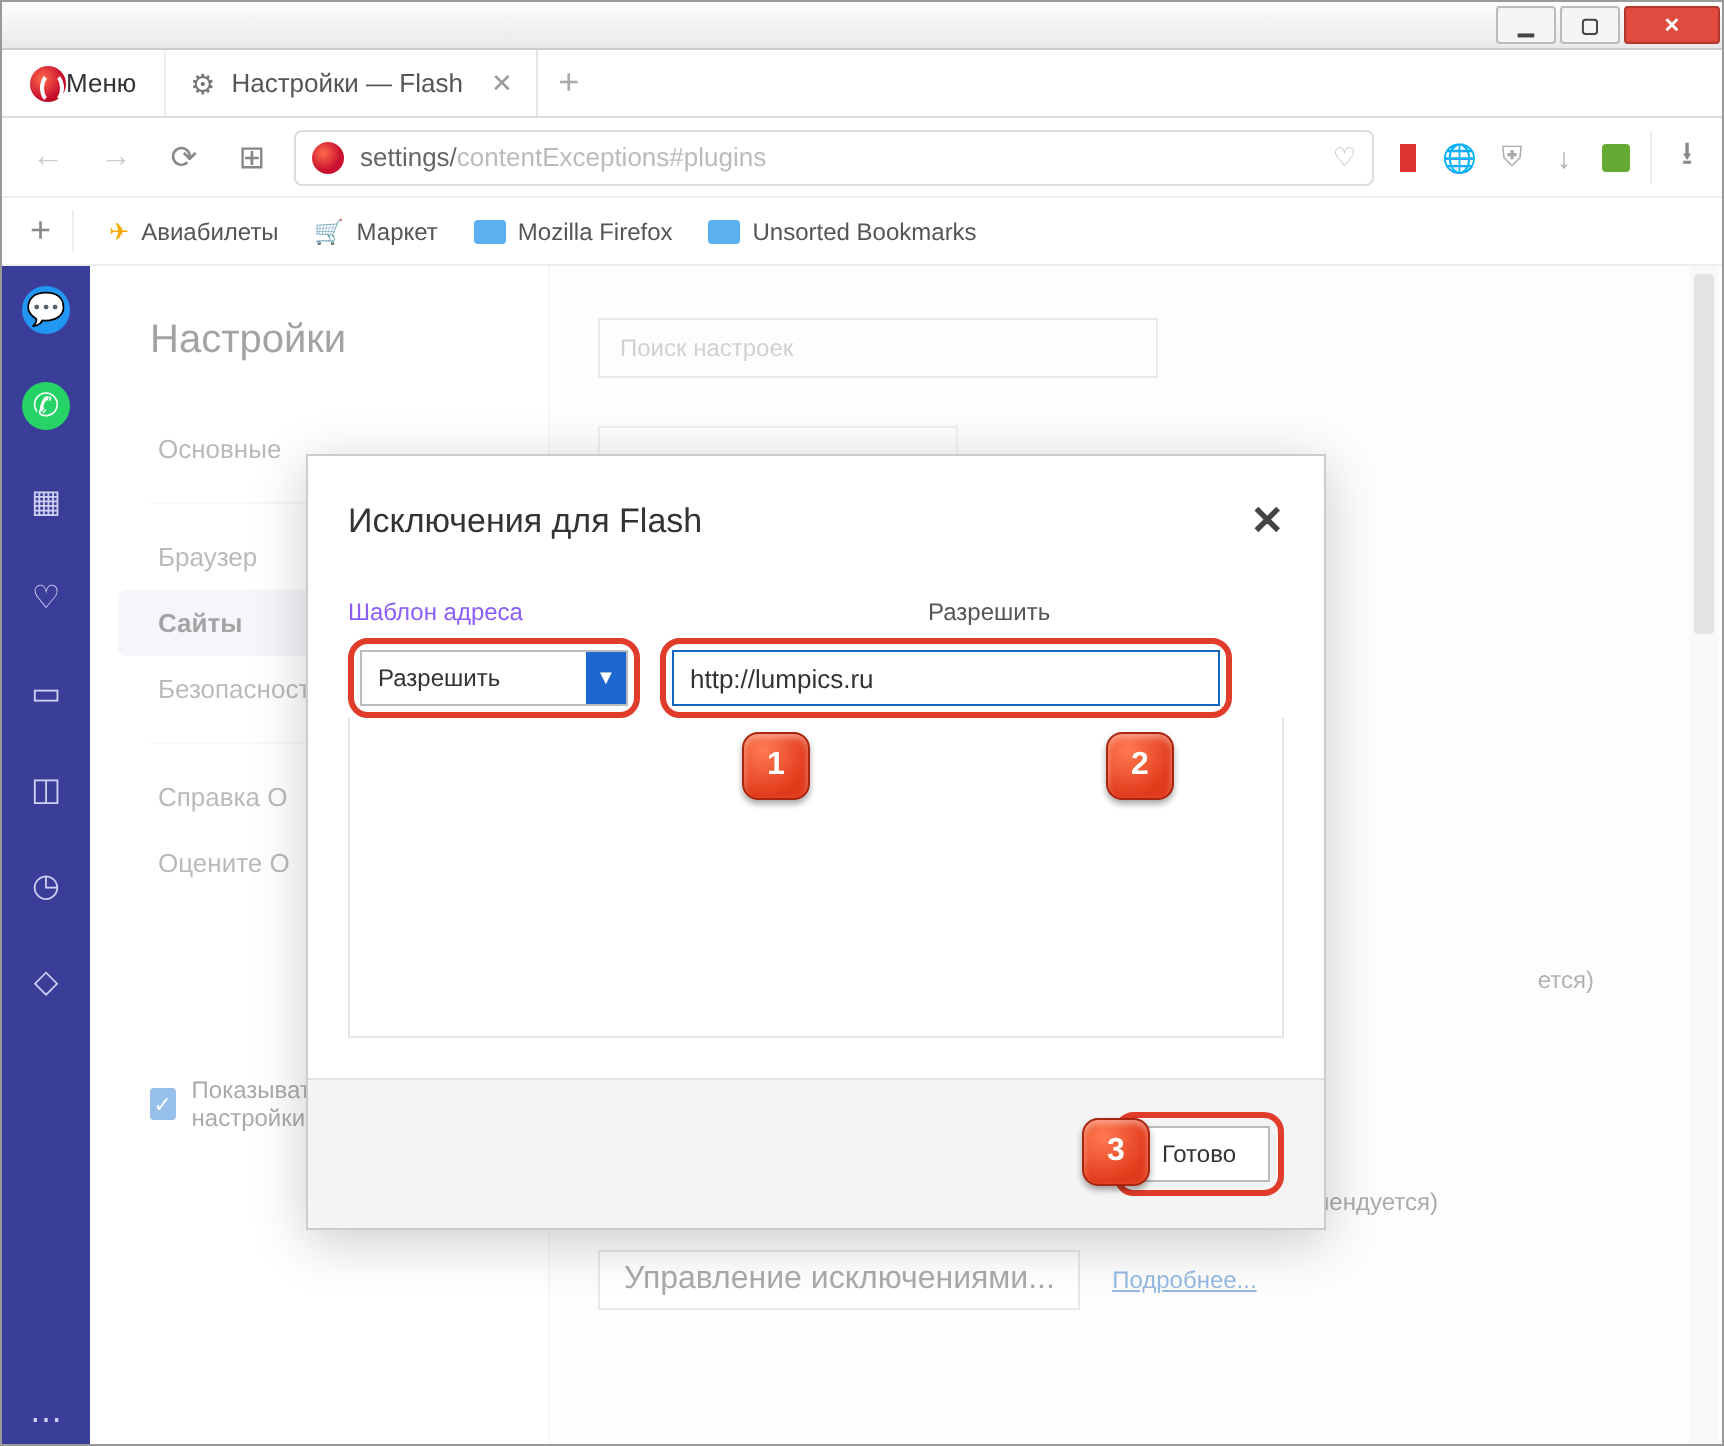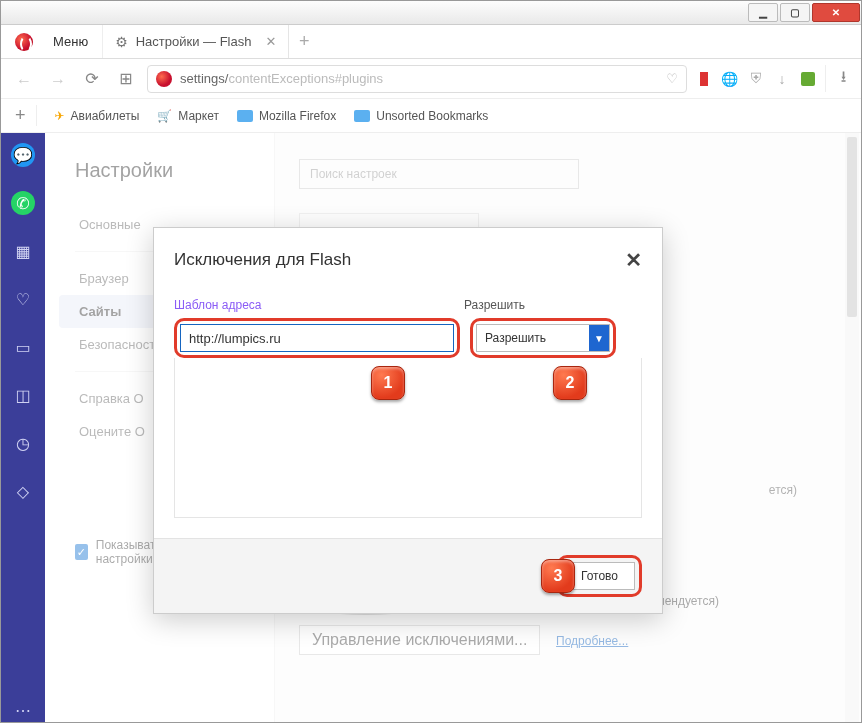--- a/index.html
+++ b/index.html
@@ -5,21 +5,21 @@
 * { box-sizing: border-box; margin: 0; padding: 0; }
 body { font-family: "Segoe UI", Arial, sans-serif; font-size: 13px; background: #fff; color: #333; width: 862px; height: 723px; overflow: hidden; position: relative; border: 1px solid #999; }
 
 
 .win-top { height: 24px; background: linear-gradient(#fdfdfd, #e9e9e9); border-bottom: 1px solid #ccc; display: flex; justify-content: flex-end; align-items: stretch; }
 .win-btn { width: 30px; display: flex; align-items: center; justify-content: center; border: 1px solid #bbb; margin: 2px 1px; border-radius: 2px; font-size: 10px; font-weight: bold; color:#444; background:#f5f5f5; }
 .win-btn.close { width: 48px; background: #e04b3f; color: #fff; border-color:#b0362c;}
 
 
 .tabs-row { height: 34px; display: flex; align-items: stretch; background: #fff; border-bottom: 1px solid #ddd; }
-.opera-menu { display: flex; align-items: center; padding: 0 14px; gap: 20px; border-right: 1px solid #eee; cursor: pointer; }
+.opera-menu { display: flex; align-items: center; padding: 0 14px; gap: 0; border-right: 1px solid #eee; cursor: pointer; }
 .opera-logo { width: 18px; height: 18px; border-radius: 50%; background: radial-gradient(circle at 35% 35%, #ff6a4d, #c8102e 60%, #a00 100%); position: relative; }
 .opera-logo::after{content:""; position:absolute; left:5px; top:3px; width:8px; height:12px; border:2px solid #fff; border-radius:50%; border-top-color:transparent; border-bottom-color:transparent;}
 .tab { display: flex; align-items:center; gap:8px; padding:0 12px; border-right:1px solid #e5e5e5; background:#fff; max-width:230px;}
 .tab .gear { color:#777; font-size:14px;}
 .tab .title{ color:#555; font-size:13px; white-space:nowrap; overflow:hidden; text-overflow:ellipsis;}
 .tab .close-x{ color:#999; font-size:13px; margin-left:6px;}
 .tab-add{ display:flex; align-items:center; justify-content:center; width:30px; color:#aaa; font-size:18px;}
 
 
 .addr-row{ height:40px; display:flex; align-items:center; gap:8px; padding:0 10px; border-bottom:1px solid #eee;}
@@ -222,28 +222,28 @@
     <div class="modal-title">Исключения для Flash</div>
     <div class="modal-x">✕</div>
   </div>
   <div class="modal-body">
     <div class="labels">
       <div class="lbl1">Шаблон адреса</div>
       <div class="lbl2">Разрешить</div>
     </div>
     <div class="inputs">
       <div class="hl">
-        <input class="txt-in" value="http://lumpics.ru" style="">
-      </div>
-      <div class="hl">
         <div class="sel">
           <span>Разрешить</span>
           <span class="dd">▼</span>
         </div>
       </div>
+      <div class="hl">
+        <input class="txt-in" value="http://lumpics.ru" style="">
+      </div>
     </div>
     <div class="exc-list"></div>
   </div>
   <div class="modal-foot">
     <div class="done-wrap">
       <button class="done-btn">Готово</button>
     </div>
   </div>
 </div>
 

